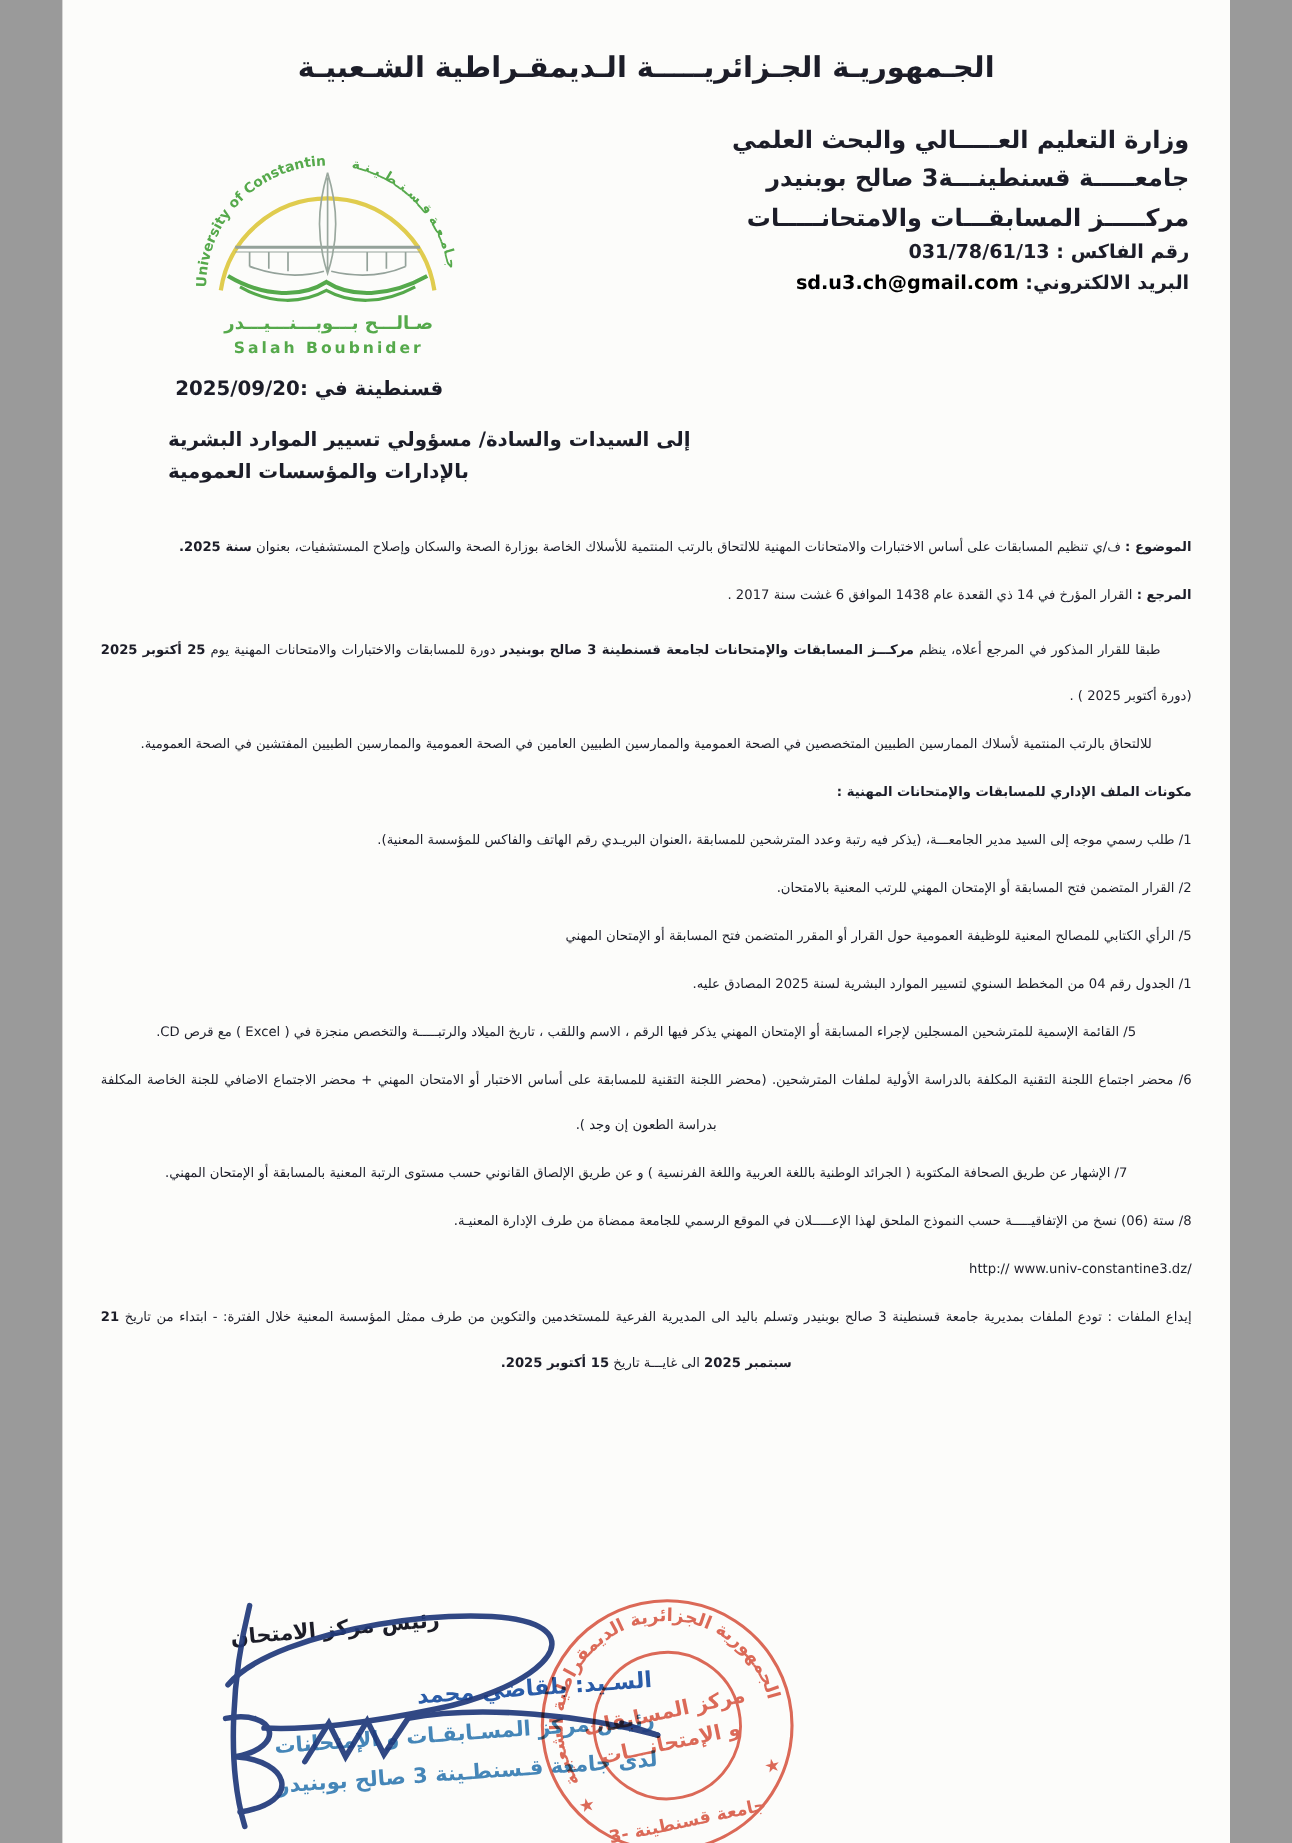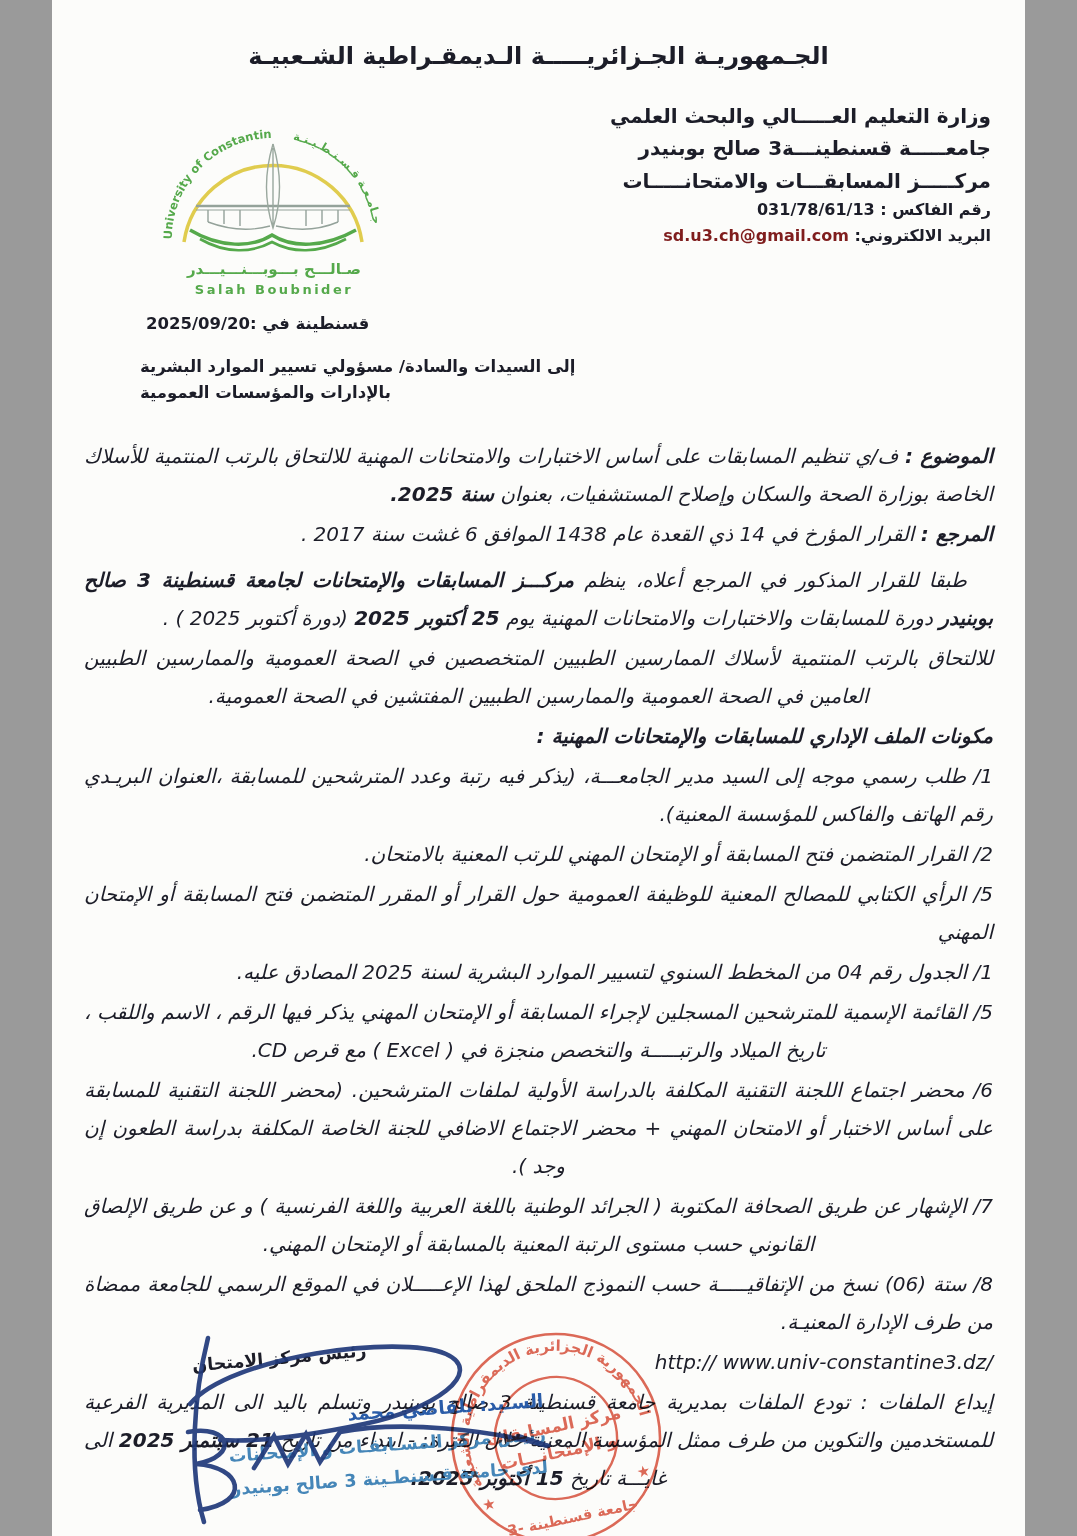--- a/index.html
+++ b/index.html
@@ -11,33 +11,33 @@
   .doc-title{
     position:absolute;top:42px;left:0;right:0;text-align:center;
     font-size:24px;font-weight:bold;direction:rtl;
   }
   
   .hdr{
     position:absolute;top:100px;right:34px;direction:rtl;text-align:right;
     font-weight:bold;font-size:20px;line-height:1.62;
   }
   .hdr .small{font-size:16px;}
-  .email{color:#7f1d1d;font-weight:bold;}
+  .email{color:#000000;font-weight:bold;}
   
   .logo{position:absolute;left:108px;top:122px;}
   
   .dateline{position:absolute;left:62px;top:314px;direction:rtl;font-weight:bold;font-size:16.5px;margin-left:32px;}
   .addr{
     position:absolute;left:88px;top:354px;direction:rtl;text-align:left;
     font-weight:bold;font-size:16.5px;line-height:1.6;
   }
   
   .body{
     position:absolute;left:32px;right:32px;top:437px;direction:rtl;
-    font-size:20px;line-height:38px;text-align:justify;text-align-last:right;font-style:italic;
+    font-size:11px;line-height:38px;text-align:justify;text-align-last:right;
   }
   .body p{margin:0 0 2px;}
   .jc{text-align-last:center;}
   .b{font-weight:bold;}
   .indent{text-indent:26px;}
   .url-line{text-align-last:right;}
   
   .sig-title{
     position:absolute;left:140px;top:1348px;font-weight:bold;font-size:17.5px;
     transform:rotate(-5deg);direction:rtl;

